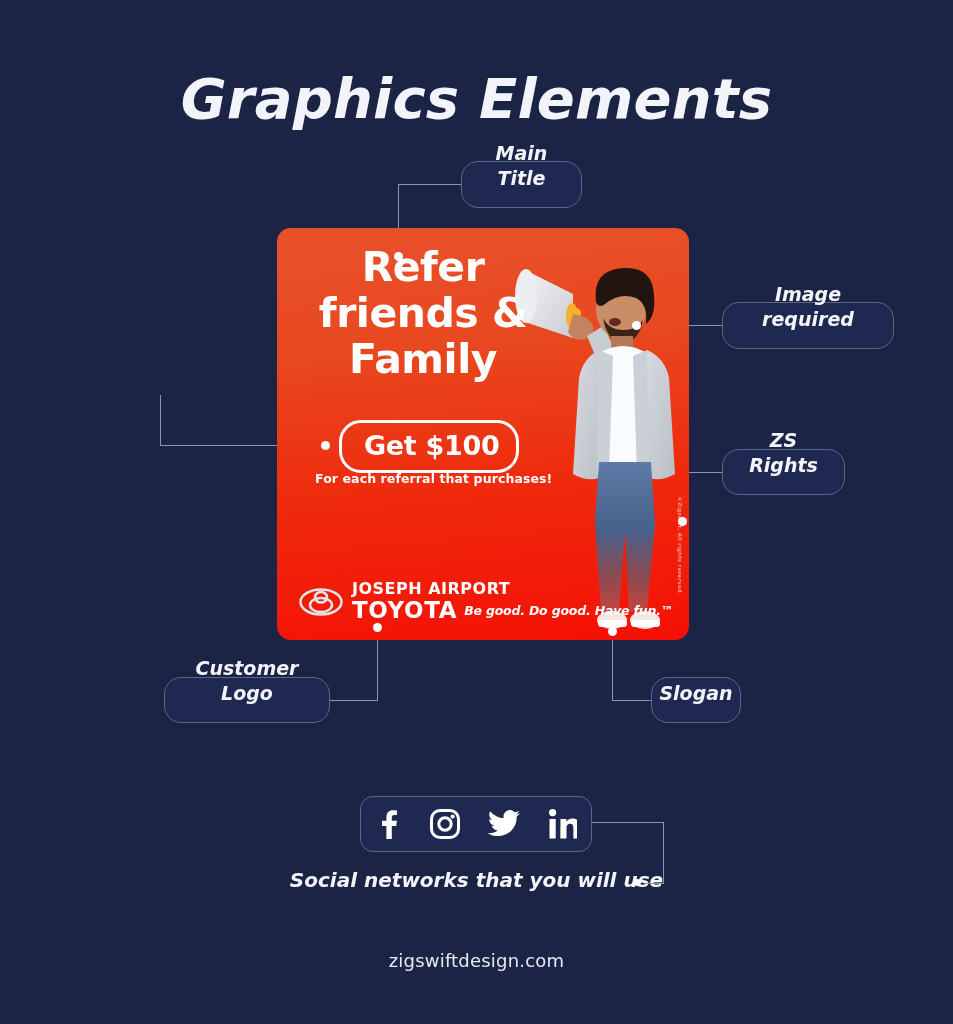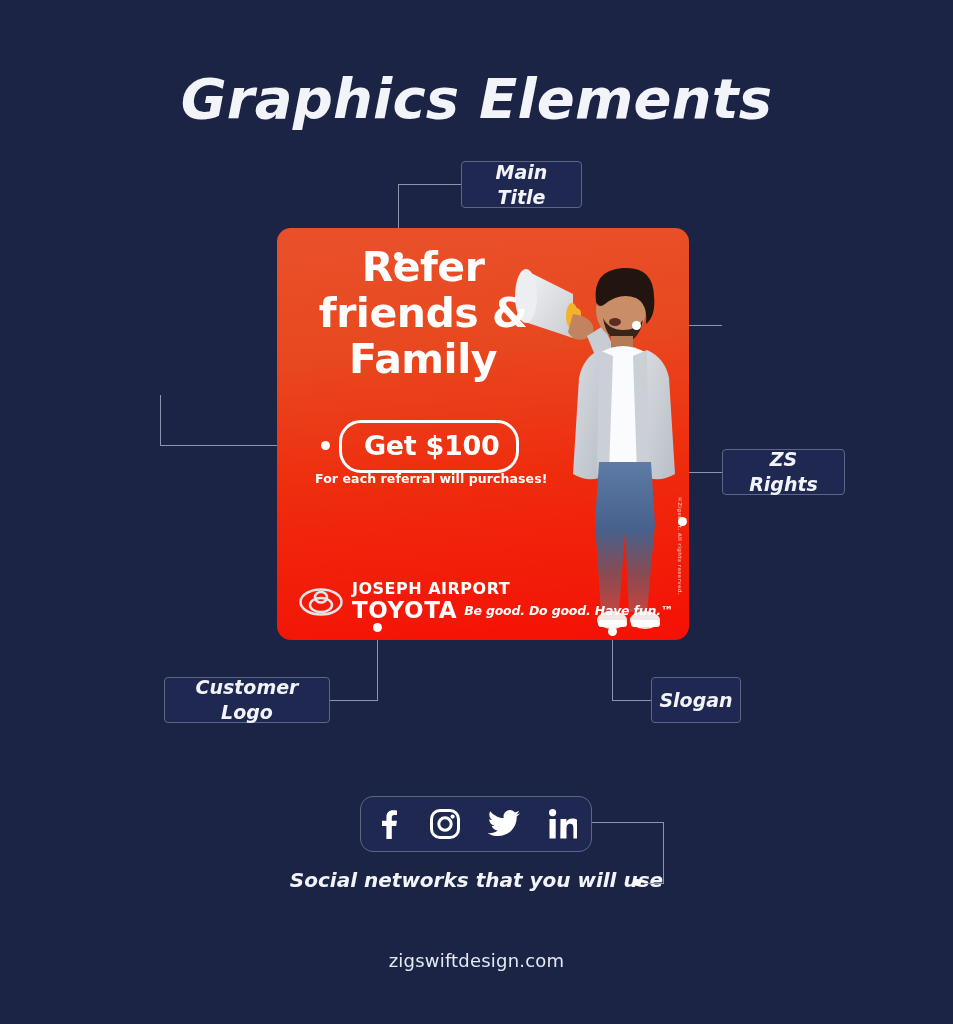--- a/index.html
+++ b/index.html
@@ -17,26 +17,26 @@
     text-align: center;
     font-size: 56px; font-style: italic; font-weight: 700;
     color: #f2f4fa; letter-spacing: 0.2px;
   }
 
   
   .chip {
     position: absolute;
     border: 1px solid #5d6party; 
     border: 1px solid #5d6684;
-    border-radius: 4px;
+    border-radius: 17px;
     background: #1e2850;
     color: #f2f4fa;
     font-style: italic; font-weight: 600;
     font-size: 19px; line-height: 25px;
-    display: flex; align-items: center; justify-content: center;
+    display: flex; align-items: flex-end; justify-content: center;
     text-align: center;
     padding: 16px 14px;
     z-index: 6;
   }
 
   
   .line { position: absolute; background: #8c94ae; z-index: 4; }
   .line.h { height: 1px; }
   .line.v { width: 1px; }
   .dot {
@@ -146,20 +146,23 @@
   <div class="line h" style="left:645px; top:883px; width:19px;"></div>
   <div class="line v" style="left:663px; top:822px; height:61px;"></div>
   <div class="line h" style="left:592px; top:822px; width:72px;"></div>
   <div class="dot" style="left:634px; top:879px; width:7px; height:7px;"></div>
 
   <div class="chip" style="left:461px; top:161px; width:121px; height:47px;">
     <span>Main Title</span>
   </div>
 
 
+  <div class="chip" style="left:722px; top:302px; width:172px; height:47px;">
+    <span>Image required</span>
+  </div>
 
   <div class="chip" style="left:722px; top:449px; width:123px; height:46px;">
     <span>ZS Rights</span>
   </div>
 
   <div class="chip" style="left:164px; top:677px; width:166px; height:46px;">
     <span>Customer Logo</span>
   </div>
 
   <div class="chip" style="left:651px; top:677px; width:90px; height:46px;">
@@ -226,21 +229,21 @@
 
     <div class="card-title">
       <div>Refer</div>
       <div>friends &amp;</div>
       <div>Family</div>
     </div>
 
     <div class="cta-btn">
       <span>Get $100</span>
     </div>
-    <div class="cta-sub">For each referral will purchases!</div>
+    <div class="cta-sub">For each referral that purchases!</div>
 
     <div class="rights">©Zigswift. All rights reserved.</div>
 
     <div class="dealer">
       <svg class="toyota-mark" viewBox="0 0 88 60" aria-hidden="true">
         <ellipse cx="44" cy="30" rx="41" ry="25" fill="none" stroke="#e3e5e9" stroke-width="5"></ellipse>
         <ellipse cx="44" cy="20.5" rx="12" ry="10.5" fill="none" stroke="#e3e5e9" stroke-width="5"></ellipse>
         <ellipse cx="44" cy="36" rx="22" ry="14" fill="none" stroke="#e3e5e9" stroke-width="5"></ellipse>
       </svg>
       <div class="dealer-text">

